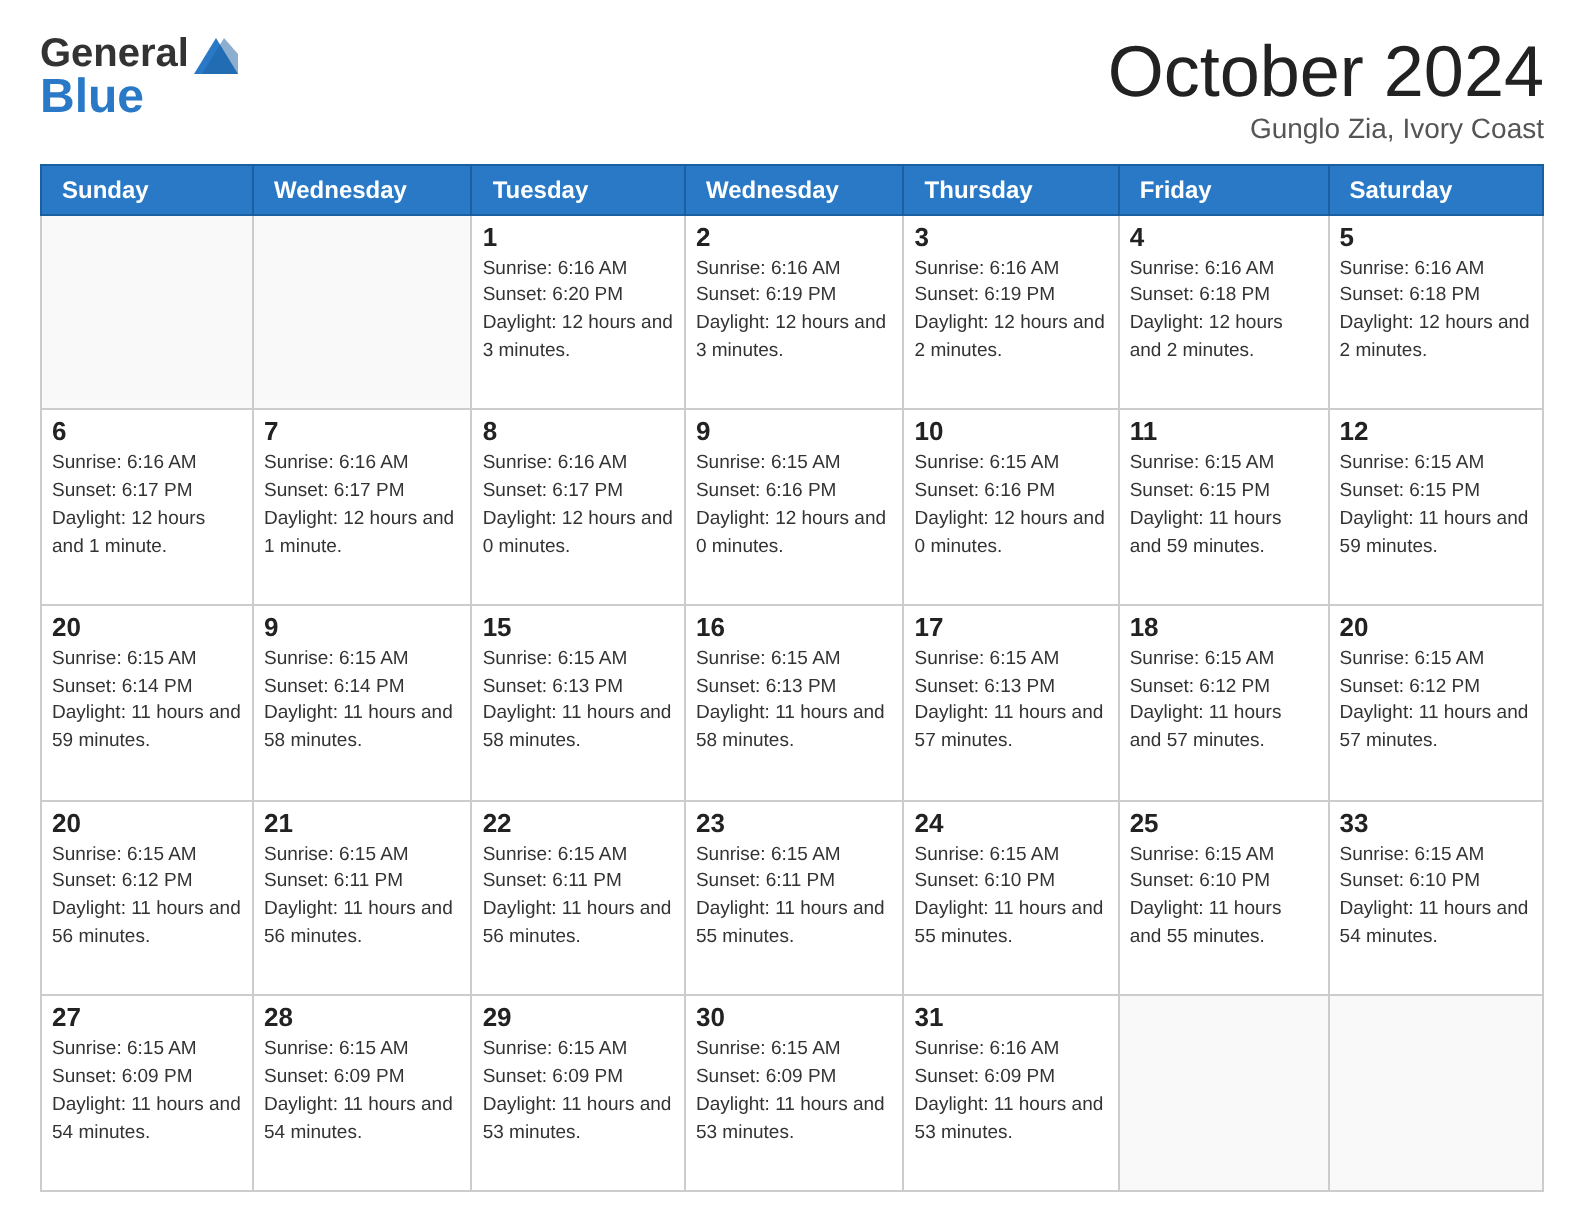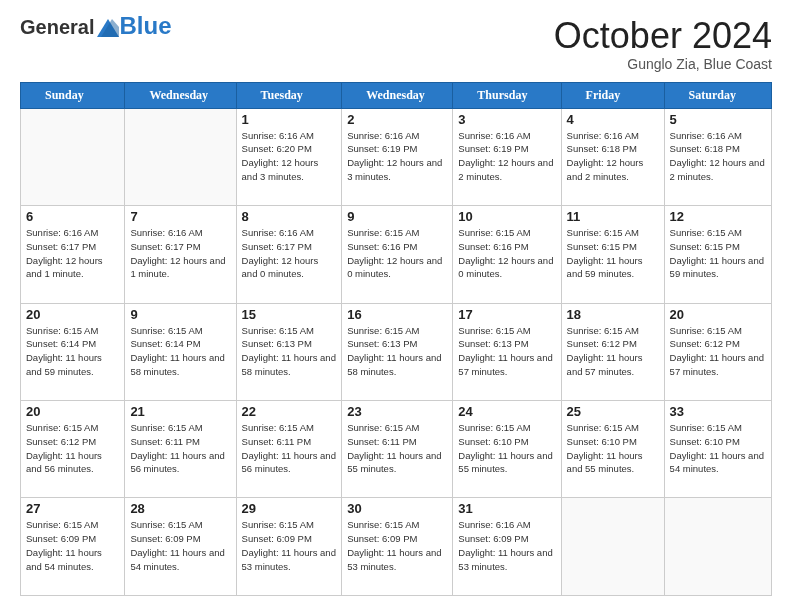--- a/index.html
+++ b/index.html
@@ -18,21 +18,21 @@
       flex-direction: column;
     }
     .header {
       display: flex;
       justify-content: space-between;
       align-items: flex-start;
       margin-bottom: 10px;
     }
     .logo {
       display: flex;
-      flex-direction: row;
+      flex-direction: column;
       align-items: flex-start;
     }
     .title-area {
       text-align: right;
     }
     .month-title {
       font-size: 36px;
       font-weight: 300;
       color: #222;
       line-height: 1.1;
@@ -44,24 +44,23 @@
     .calendar {
       width: 100%;
       border-collapse: collapse;
       flex: 1;
     }
     .calendar thead tr th {
       background-color: #2979c7;
       color: white;
       font-size: 12px;
       font-weight: 600;
-      padding: 5px 24px;
+      padding: 5px 10px;
       text-align: left;
       border: 1px solid #1a5fa0;
-      font-family: Liberation Serif, serif;
     }
     .calendar tbody tr td {
       border: 1px solid #ccc;
       vertical-align: top;
       padding: 3px 5px;
       font-size: 9.5px;
       color: #333;
       width: 113px;
       height: 88px;
     }
@@ -91,21 +90,21 @@
         <span style="font-size:20px;font-weight:bold;color:#333;">General</span>
         <svg width="22" height="18" viewBox="0 0 22 18">
           <polygon points="0,18 11,0 22,18" fill="#2979c7"></polygon>
           <polygon points="4,18 15,0 22,8 22,18" fill="#1a5fa0" opacity="0.5"></polygon>
         </svg>
       </div>
       <span style="font-size:24px;font-weight:bold;color:#2979c7;margin-top:-4px;">Blue</span>
     </div>
     <div class="title-area">
       <div class="month-title">October 2024</div>
-      <div class="location">Gunglo Zia, Blue Coast</div>
+      <div class="location">Gunglo Zia, Ivory Coast</div>
     </div>
   </div>
 
   <table class="calendar">
     <thead>
       <tr>
       <th>Sunday</th>
           <th>Wednesday</th>
           <th>Tuesday</th>
           <th>Wednesday</th>

